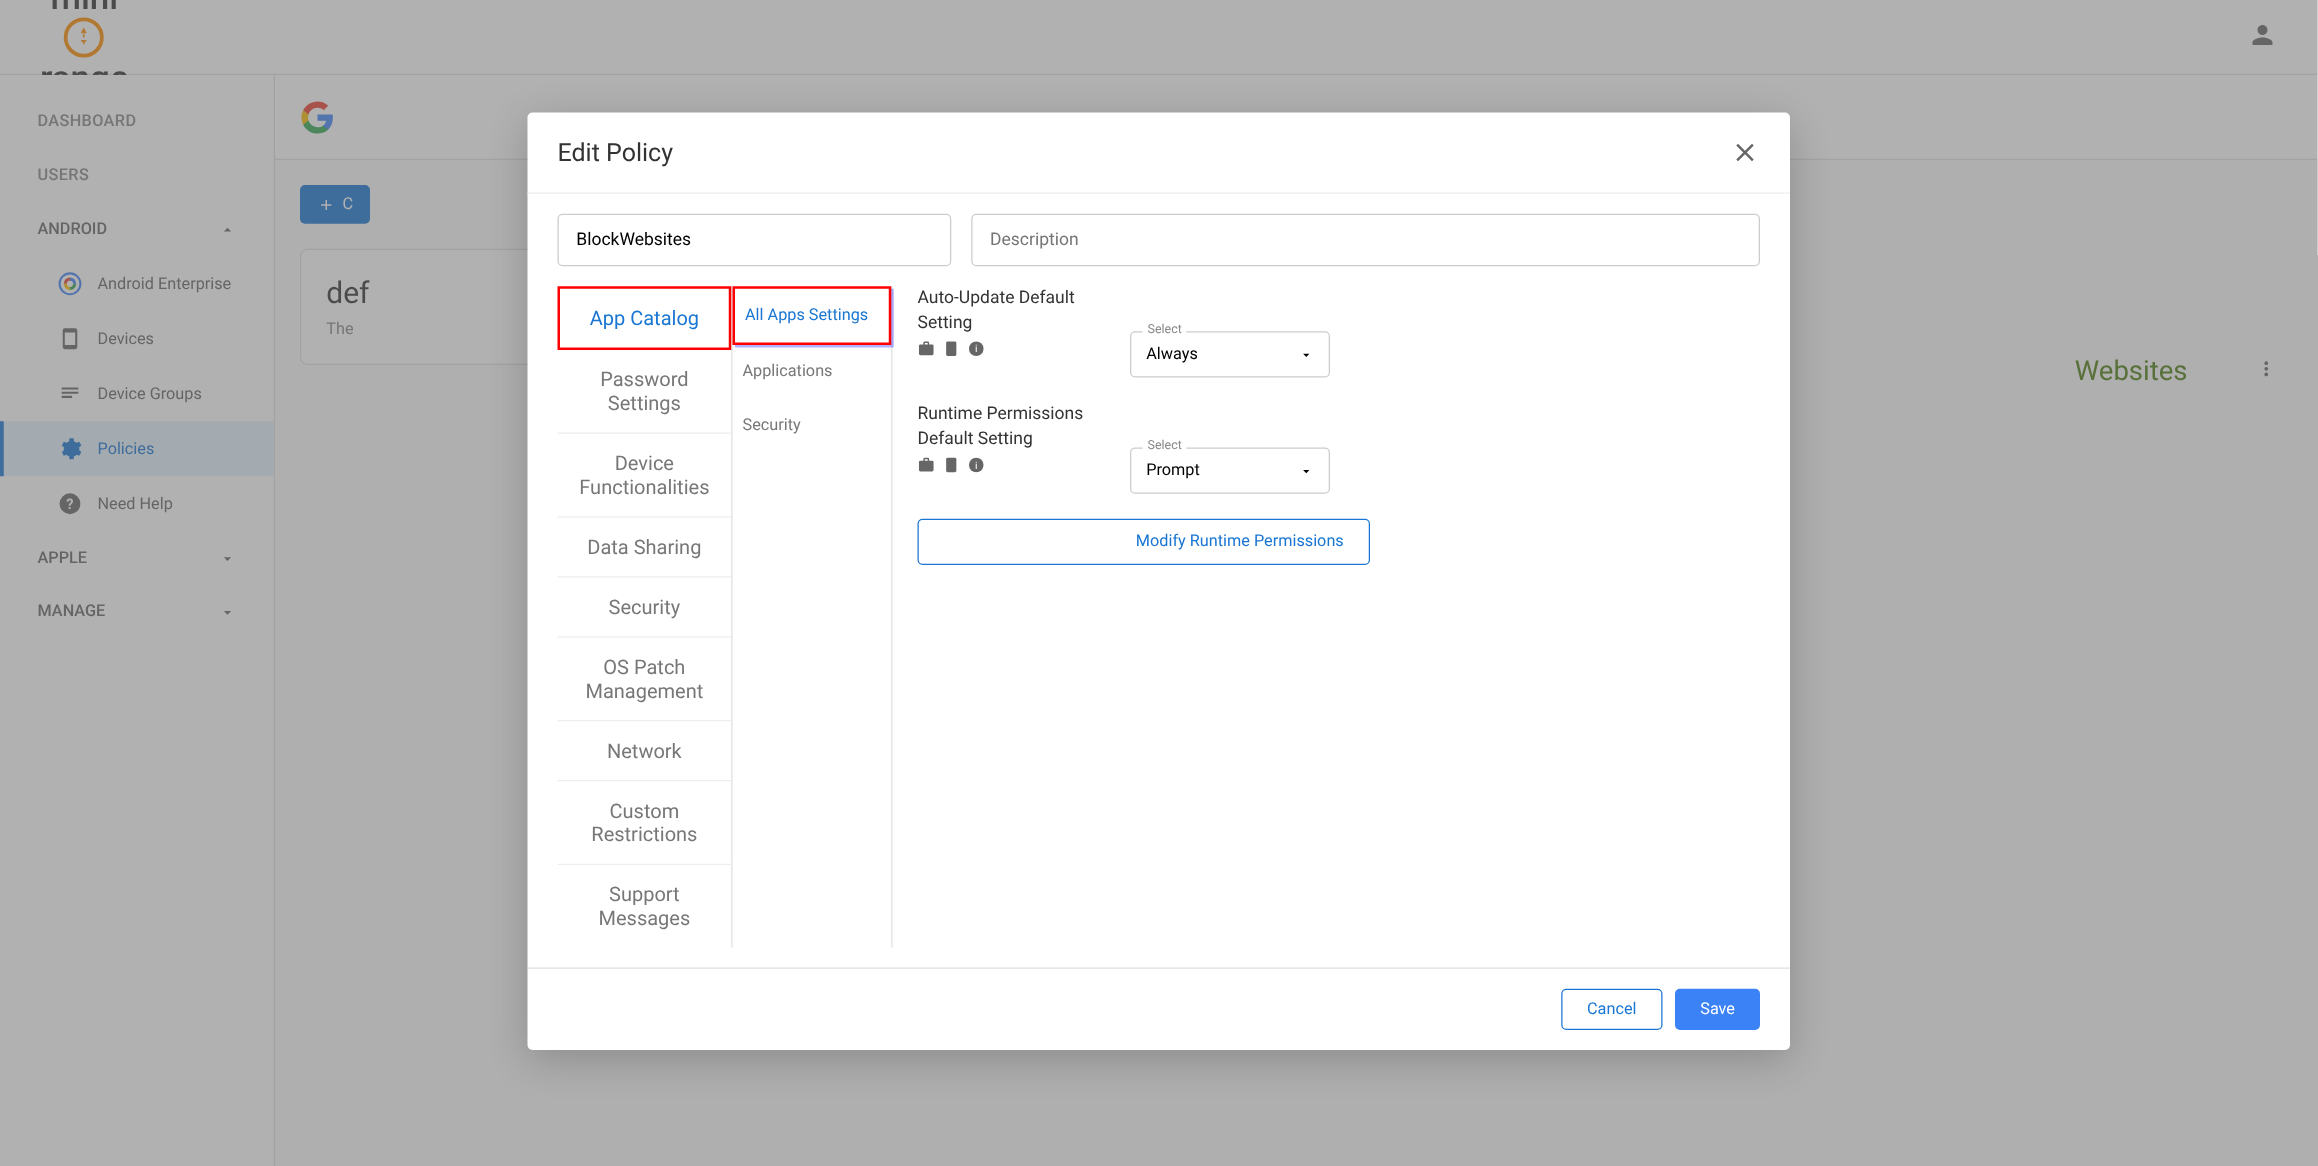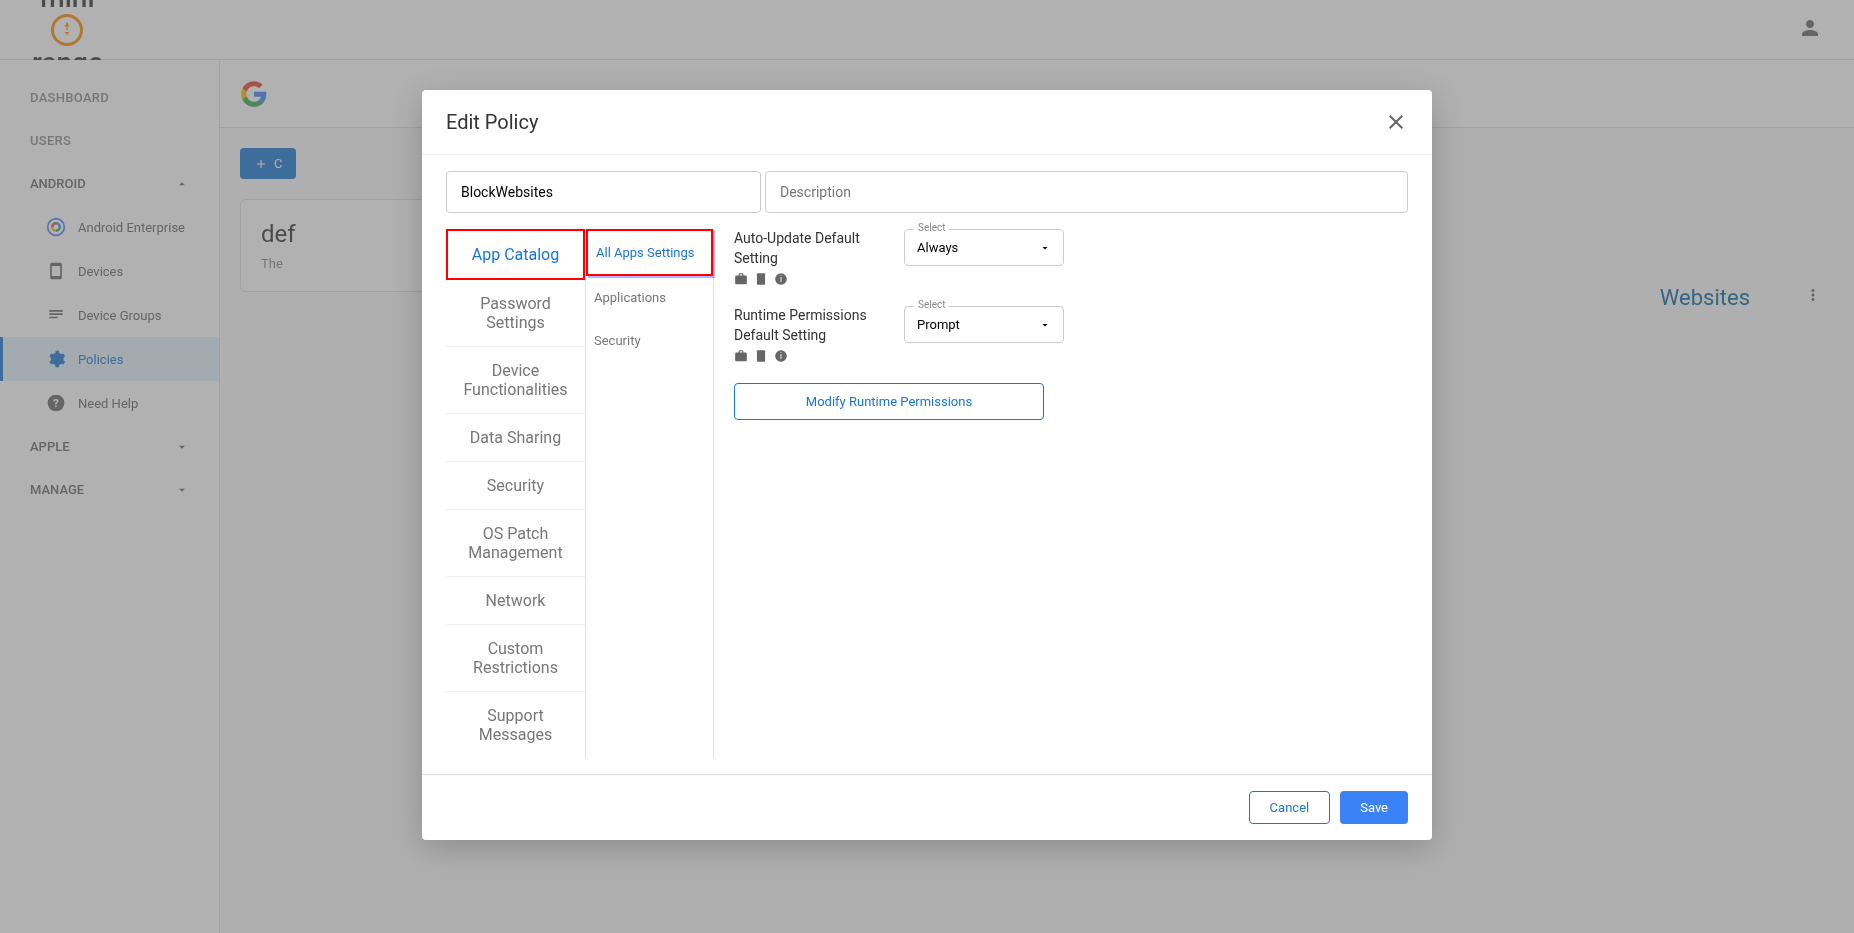--- a/index.html
+++ b/index.html
@@ -220,21 +220,21 @@
     .modal-close {
       width: 24px;
       height: 24px;
       cursor: pointer;
       color: #666;
     }
     
     .modal-top {
       padding: 16px 24px 0;
       display: flex;
-      gap: 4px;
+      gap: 16px;
     }
     
     .modal-input {
       flex: 1;
       padding: 12px 14px;
       border: 1px solid #ccc;
       border-radius: 4px;
       font-size: 14px;
     }
     
@@ -315,20 +315,21 @@
     
     .setting-icons svg {
       width: 14px;
       height: 14px;
       color: #666;
     }
     
     .select-wrapper {
       position: relative;
       width: 160px;
+      margin-top: 36px;
     }
     
     .select-label {
       position: absolute;
       top: -7px;
       left: 10px;
       background: #fff;
       padding: 0 4px;
       font-size: 10px;
       color: #888;
@@ -348,22 +349,22 @@
     }
     
     .modify-btn {
       border: 1px solid #1976d2;
       background: #fff;
       color: #1976d2;
       padding: 10px 20px;
       border-radius: 4px;
       font-size: 13px;
       cursor: pointer;
-      width: 310px;
-      text-align: center;
+      width: 362px;
+      text-align: right;
     }
     
     .modal-footer {
       border-top: 1px solid #e0e0e0;
       padding: 16px 24px;
       display: flex;
       justify-content: flex-end;
       gap: 10px;
     }
     
@@ -390,21 +391,21 @@
     .chevron {
       width: 14px;
       height: 14px;
     }
     
     .partial-card {
       position: absolute;
       right: 104px;
       top: 225px;
       font-size: 22px;
-      color: #0369a1;
+      color: #4d7c0f;
     }
     
     .partial-menu {
       position: absolute;
       right: 32px;
       top: 226px;
       color: #666;
     }
   </style>
 </head>

